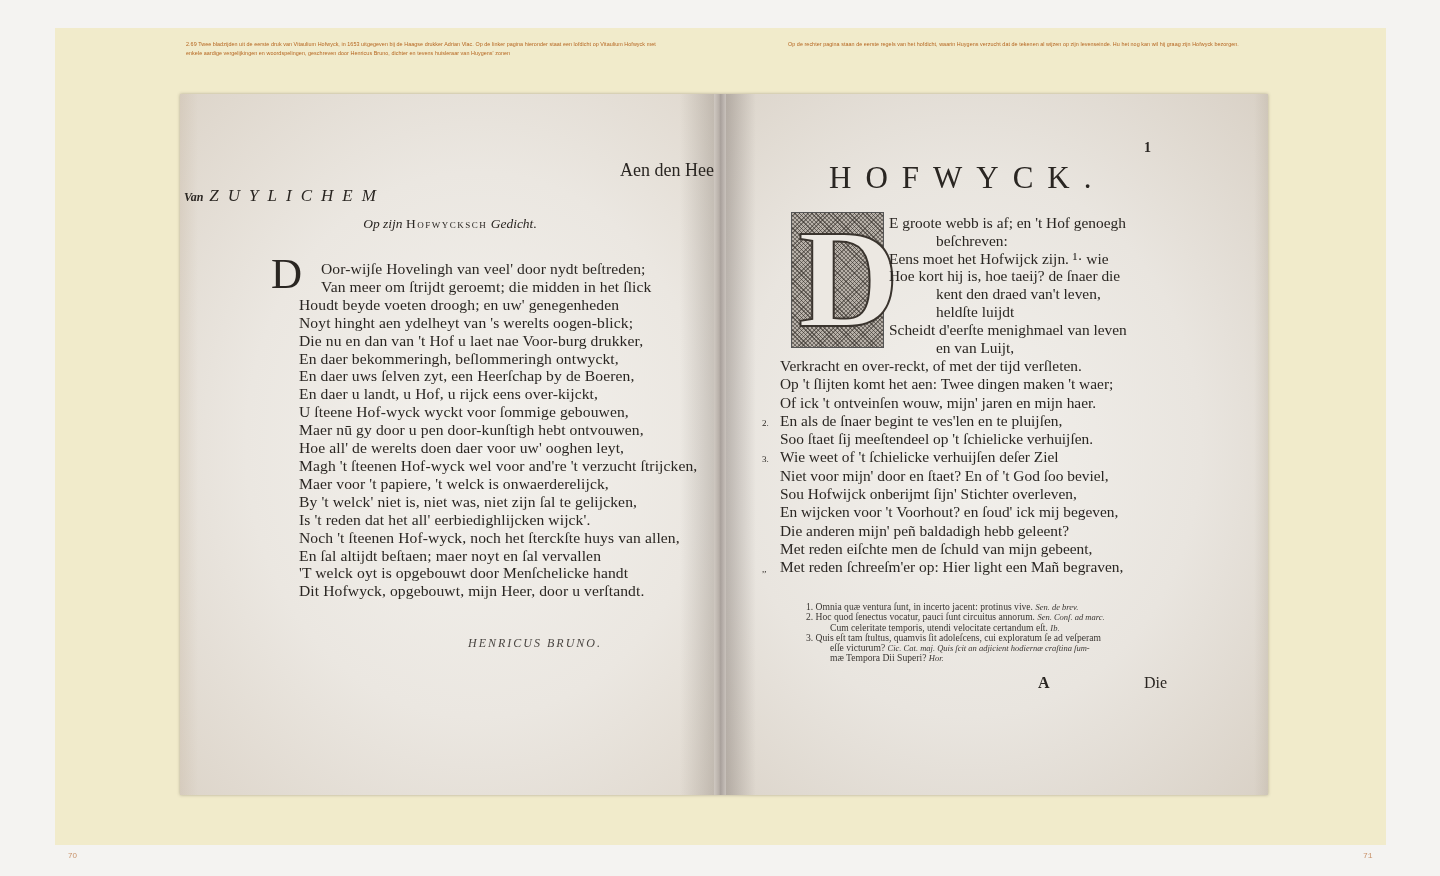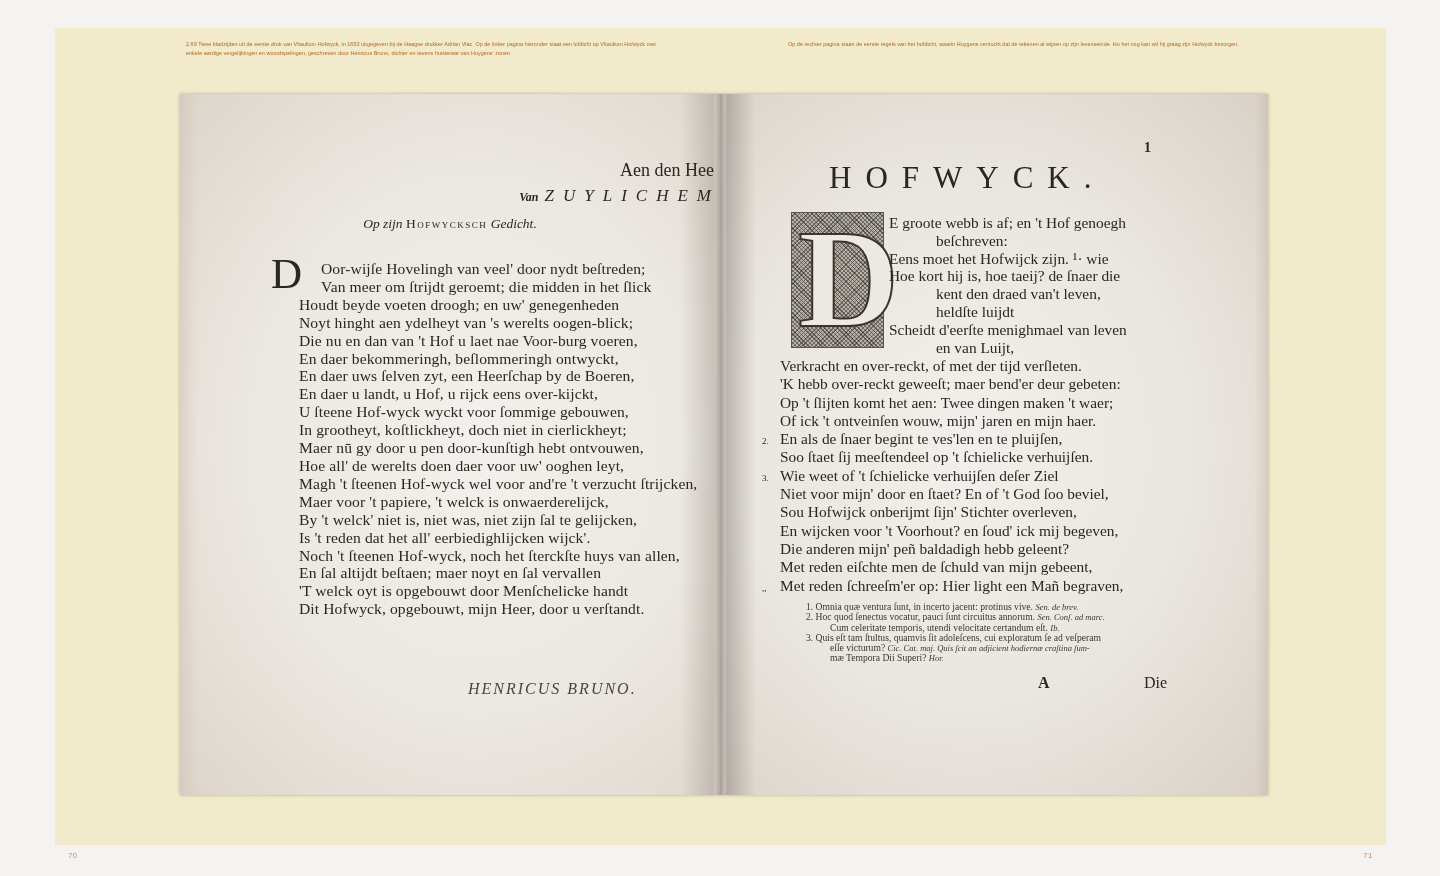--- a/index.html
+++ b/index.html
@@ -46,31 +46,31 @@
       linear-gradient(to left, rgba(190,180,165,0.4) 0px, rgba(0,0,0,0) 14px),
       radial-gradient(ellipse at 45% 50%, #f2f0ec 0%, #e9e5df 55%, #d9d1c6 100%);
   }
   .gutter {
     position:absolute; left:534px; top:0; width:12px; height:701px;
     background:linear-gradient(to right, #cfc8c1, #b9b1aa 40%, #a9a19c 55%, #c9c2bc);
   }
 
   
   .lp-head1 { position:absolute; left:0; width:540px; top:66px; text-align:right; font-size:18px; }
-  .lp-head2 { position:absolute; left:0; width:540px; top:92px; text-align:right; font-size:17px; font-style:italic; letter-spacing:9px; padding-left:15px; box-sizing:border-box; }
+  .lp-head2 { position:absolute; left:0; width:540px; top:92px; text-align:left; font-size:17px; font-style:italic; letter-spacing:9px; padding-left:4px; box-sizing:border-box; }
   .lp-head2 .van { font-size:12px; letter-spacing:0; font-weight:bold; margin-right:6px; }
   .lp-head3 { position:absolute; left:0; width:540px; top:122px; text-align:center; font-size:13.5px; }
   .lp-head3 .it { font-style:italic;text-align:center; }
   .lp-head3 .sc { font-variant:small-caps; letter-spacing:1.5px; }
 
   .poem { position:absolute; left:91px; top:166px; width:420px; font-size:15.6px; line-height:17.9px; letter-spacing:0.1px; }
   .poem .line { white-space:nowrap;margin-left:28px; }
   .poem .ind { padding-left:22px; }
   .dropcap-small { position:absolute; left:91px; top:161px; font-size:43px; line-height:38px; }
-  .sig { position:absolute; left:288px; top:542px; font-size:16px; font-style:italic; letter-spacing:2px; color:#4a4642;margin-top:44px; }
+  .sig { position:absolute; left:288px; top:542px; font-size:12px; font-style:italic; letter-spacing:2px; color:#4a4642; }
 
   
   .rp-num { position:absolute; left:424px; top:46px; font-size:14px; font-weight:bold; }
   .rp-title { position:absolute; left:109px; top:66px; font-size:31px; letter-spacing:14px; }
   .dropcap {
     position:absolute; left:71px; top:118px; width:91px; height:134px;
     background:
       repeating-linear-gradient(45deg, rgba(40,35,30,0.55) 0 1px, rgba(0,0,0,0) 1px 3px),
       repeating-linear-gradient(-45deg, rgba(40,35,30,0.45) 0 1px, rgba(0,0,0,0) 1px 3px),
       #b7b0a8;
@@ -113,26 +113,25 @@
       <span class="it">Op zijn</span>
       <span class="sc">Hofwycksch</span>
       <span class="it">Gedicht.</span>
     </div>
     <div class="dropcap-small">D</div>
     <div class="poem" id="lp-poem">
         <div class="line ind">Oor-wijſe Hovelingh van veel' door nydt beſtreden;</div>
         <div class="line ind">Van meer om ſtrijdt geroemt; die midden in het ſlick</div>
         <div class="line">Houdt beyde voeten droogh; en uw' genegenheden</div>
         <div class="line">Noyt hinght aen ydelheyt van 's werelts oogen-blick;</div>
-        <div class="line">Die nu en dan van 't Hof u laet nae Voor-burg voeren,</div>
+        <div class="line">Die nu en dan van 't Hof u laet nae Voor-burg drukker,</div>
         <div class="line">En daer bekommeringh, beſlommeringh ontwyckt,</div>
         <div class="line">En daer uws ſelven zyt, een Heerſchap by de Boeren,</div>
         <div class="line">En daer u landt, u Hof, u rijck eens over-kijckt,</div>
         <div class="line">U ſteene Hof-wyck wyckt voor ſommige gebouwen,</div>
-        <div class="line">In grootheyt, koſtlickheyt, doch niet in cierlickheyt;</div>
         <div class="line">Maer nū gy door u pen door-kunſtigh hebt ontvouwen,</div>
         <div class="line">Hoe all' de werelts doen daer voor uw' ooghen leyt,</div>
         <div class="line">Magh 't ſteenen Hof-wyck wel voor and're 't verzucht ſtrijcken,</div>
         <div class="line">Maer voor 't papiere, 't welck is onwaerderelijck,</div>
         <div class="line">By 't welck' niet is, niet was, niet zijn ſal te gelijcken,</div>
         <div class="line">Is 't reden dat het all' eerbiedighlijcken wijck'.</div>
         <div class="line">Noch 't ſteenen Hof-wyck, noch het ſterckſte huys van allen,</div>
         <div class="line">En ſal altijdt beſtaen; maer noyt en ſal vervallen</div>
         <div class="line">'T welck oyt is opgebouwt door Menſchelicke handt</div>
         <div class="line">Dit Hofwyck, opgebouwt, mijn Heer, door u verſtandt.</div>
@@ -151,21 +150,20 @@
         <div class="line cont">beſchreven:</div>
         <div class="line">Eens moet het Hofwijck zijn. ¹· wie</div>
         <div class="line">Hoe kort hij is, hoe taeij? de ſnaer die</div>
         <div class="line cont">kent den draed van't leven,</div>
         <div class="line cont">heldſte luijdt</div>
         <div class="line">Scheidt d'eerſte menighmael van leven</div>
         <div class="line cont">en van Luijt,</div>
       </div>
     <div class="rp-poem" id="rp-poem">
         <div class="line">Verkracht en over-reckt, of met der tijd verſleten.</div>
-        <div class="line">'K hebb over-reckt geweeſt; maer bend'er deur gebeten:</div>
         <div class="line">Op 't ſlijten komt het aen: Twee dingen maken 't waer;</div>
         <div class="line">Of ick 't ontveinſen wouw, mijn' jaren en mijn haer.</div>
         <div class="line"><span class="mark">2.</span>En als de ſnaer begint te ves'len en te pluijſen,</div>
         <div class="line">Soo ſtaet ſij meeſtendeel op 't ſchielicke verhuijſen.</div>
         <div class="line"><span class="mark">3.</span>Wie weet of 't ſchielicke verhuijſen deſer Ziel</div>
         <div class="line">Niet voor mijn' door en ſtaet? En of 't God ſoo beviel,</div>
         <div class="line">Sou Hofwijck onberijmt ſijn' Stichter overleven,</div>
         <div class="line">En wijcken voor 't Voorhout? en ſoud' ick mij begeven,</div>
         <div class="line">Die anderen mijn' peñ baldadigh hebb geleent?</div>
         <div class="line">Met reden eiſchte men de ſchuld van mijn gebeent,</div>

